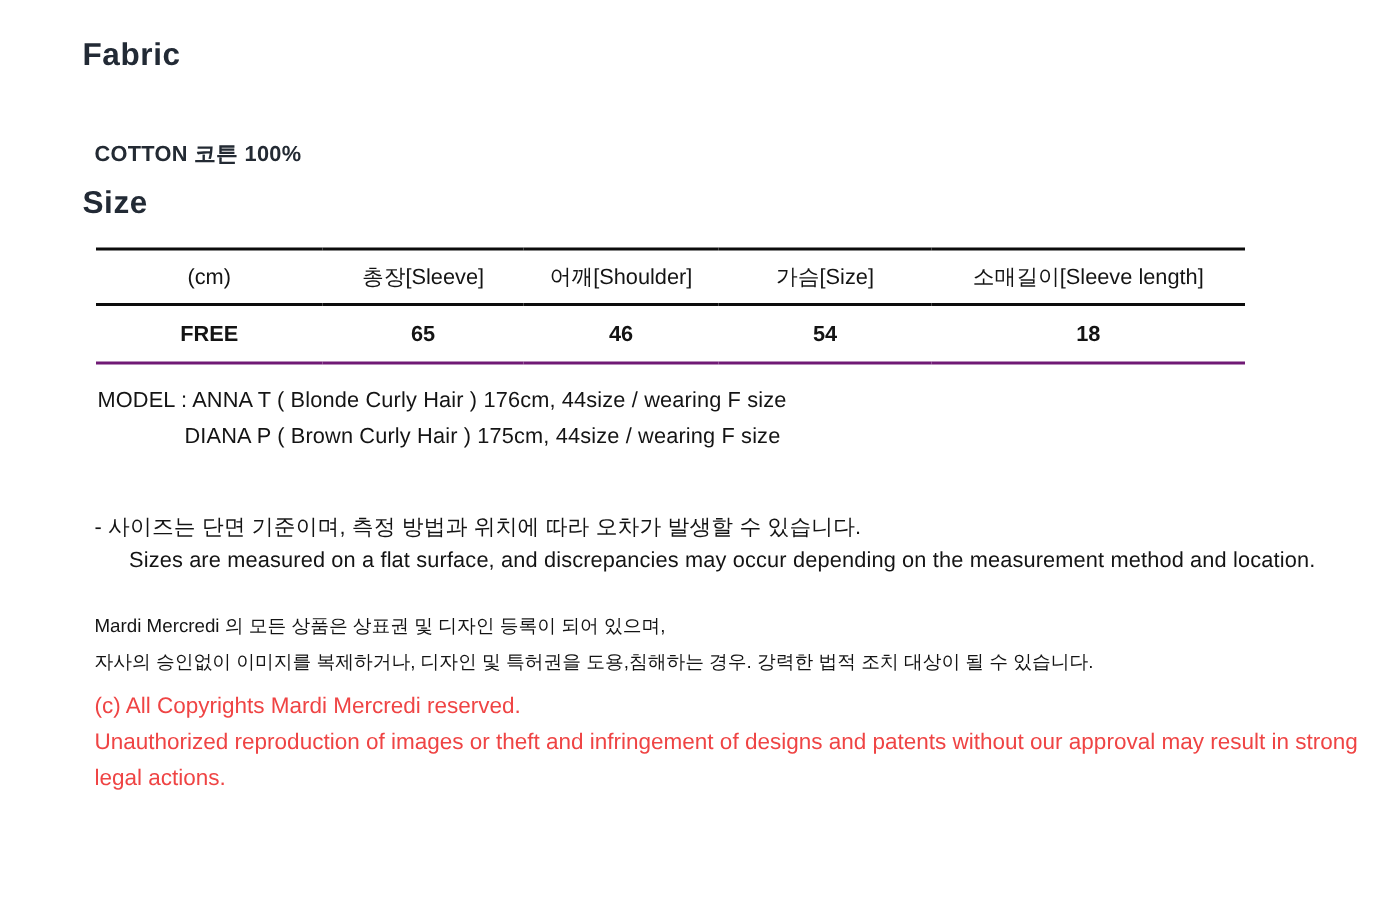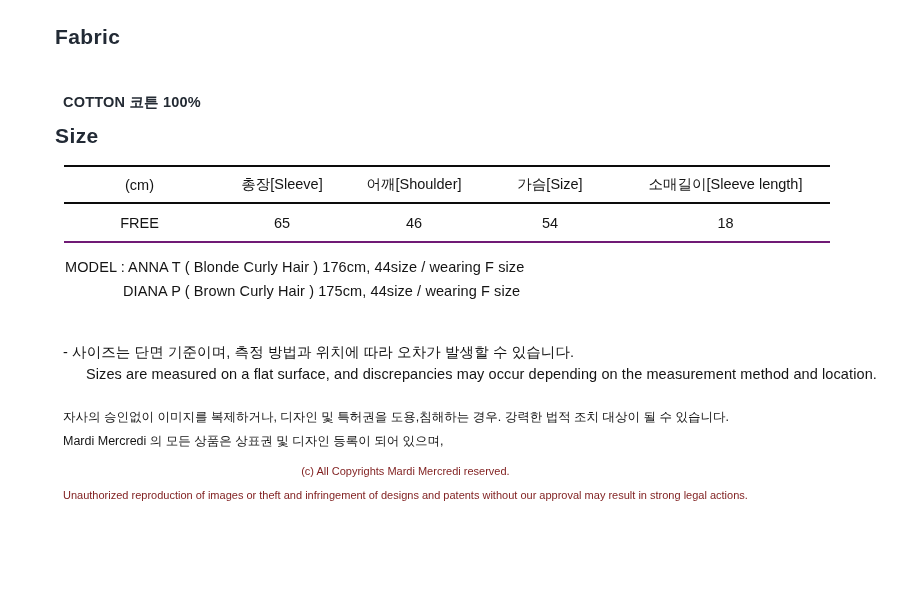--- a/index.html
+++ b/index.html
@@ -47,21 +47,21 @@
     height: 37px;
     border-bottom: 2px solid #0c0c0c;
     font-weight: 400;
     font-size: 14.5px;
     text-align: center;
     color: #141414;
     vertical-align: middle;
   }
   .size-table td {
     height: 39px;
-    font-weight: 400;
+    font-weight: 700;
     font-size: 14.5px;
     text-align: center;
     color: #141414;
     vertical-align: middle;
   }
 
   .model-info {
     position: absolute;
     left: 65px;
     top: 255px;
@@ -89,24 +89,23 @@
     top: 405px;
     font-size: 12.5px;
     line-height: 24px;
     color: #141414;
   }
 
   .copyright-notice {
     position: absolute;
     left: 63px;
     top: 459px;
-    font-size: 11px;
+    font-size: 15px;
     line-height: 24px;
-    color: #7f1d1d;
-    text-align: center;
+    color: #ef4444;
   }
 </style>
 </head>
 <body>
 
 <div class="page">
 
   <h2 class="section-heading fabric-heading">Fabric</h2>
 
   <p class="fabric-content">COTTON 코튼 100%</p>
@@ -145,22 +144,22 @@
     <div class="model-line-1">MODEL : ANNA T ( Blonde Curly Hair ) 176cm, 44size / wearing F size</div>
     <div class="model-line-2">DIANA P ( Brown Curly Hair ) 175cm, 44size / wearing F size</div>
   </div>
 
   <div class="measurement-note">
     <div class="note-line-ko">- 사이즈는 단면 기준이며, 측정 방법과 위치에 따라 오차가 발생할 수 있습니다.</div>
     <div class="note-line-en">Sizes are measured on a flat surface, and discrepancies may occur depending on the measurement method and location.</div>
   </div>
 
   <div class="legal-notice">
+    <div>Mardi Mercredi 의 모든 상품은 상표권 및 디자인 등록이 되어 있으며,</div>
     <div>자사의 승인없이 이미지를 복제하거나, 디자인 및 특허권을 도용,침해하는 경우. 강력한 법적 조치 대상이 될 수 있습니다.</div>
-    <div>Mardi Mercredi 의 모든 상품은 상표권 및 디자인 등록이 되어 있으며,</div>
   </div>
 
   <div class="copyright-notice">
     <div>(c) All Copyrights Mardi Mercredi reserved.</div>
     <div>Unauthorized reproduction of images or theft and infringement of designs and patents without our approval may result in strong legal actions.</div>
   </div>
 
 </div>
 
 </body></html>

